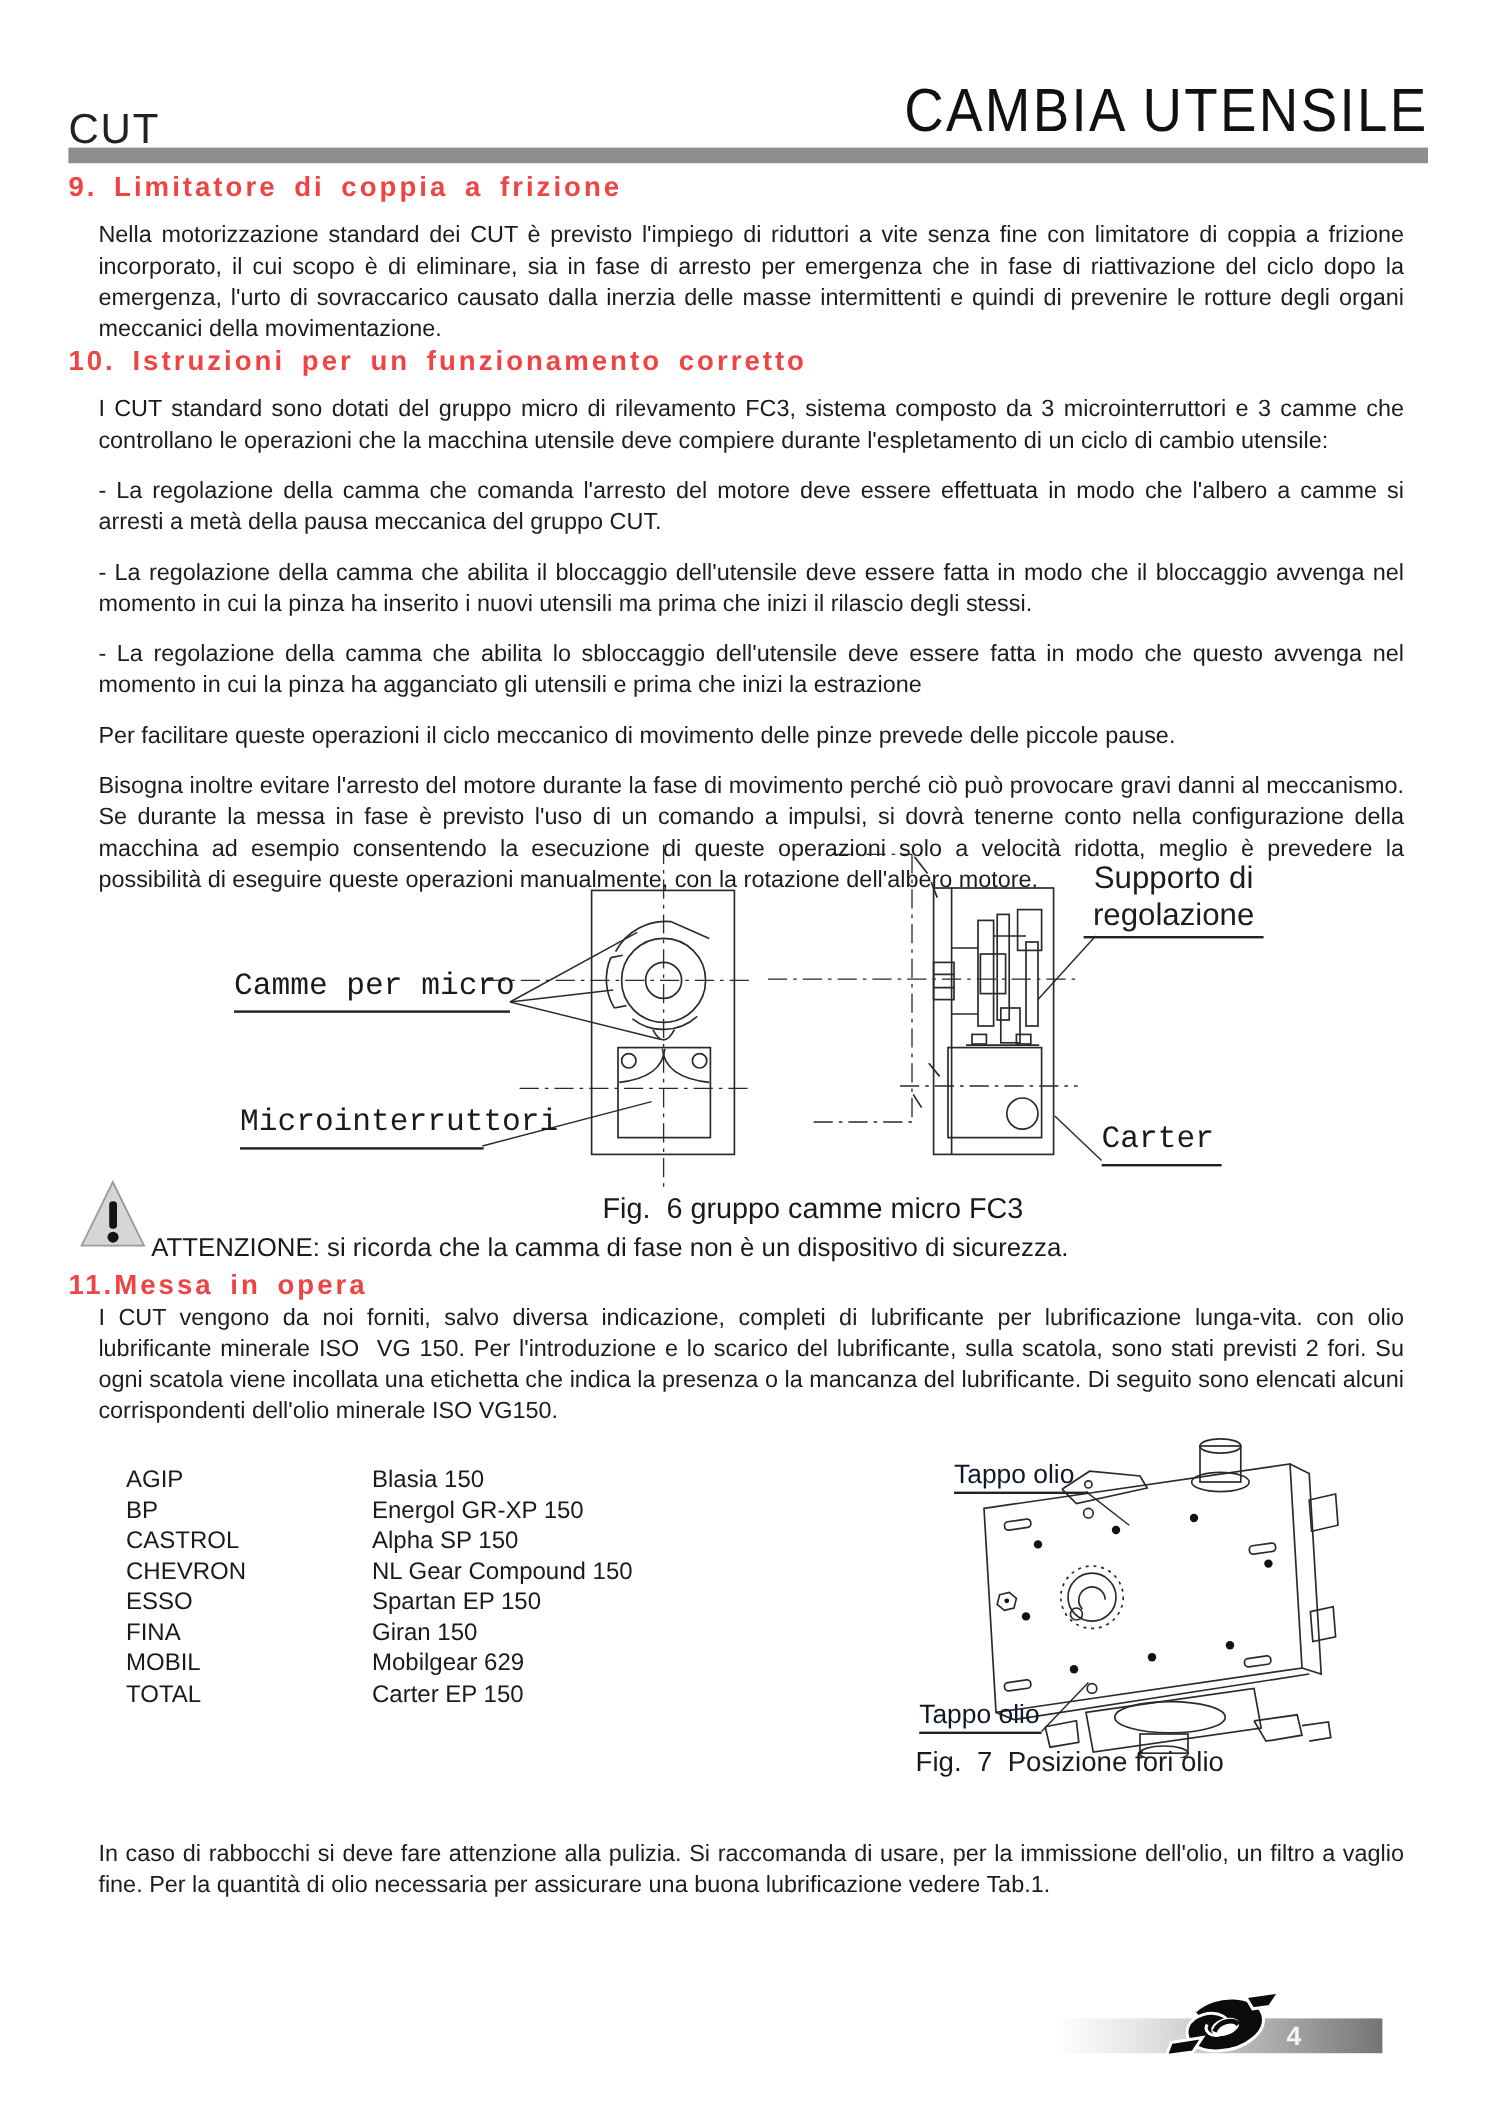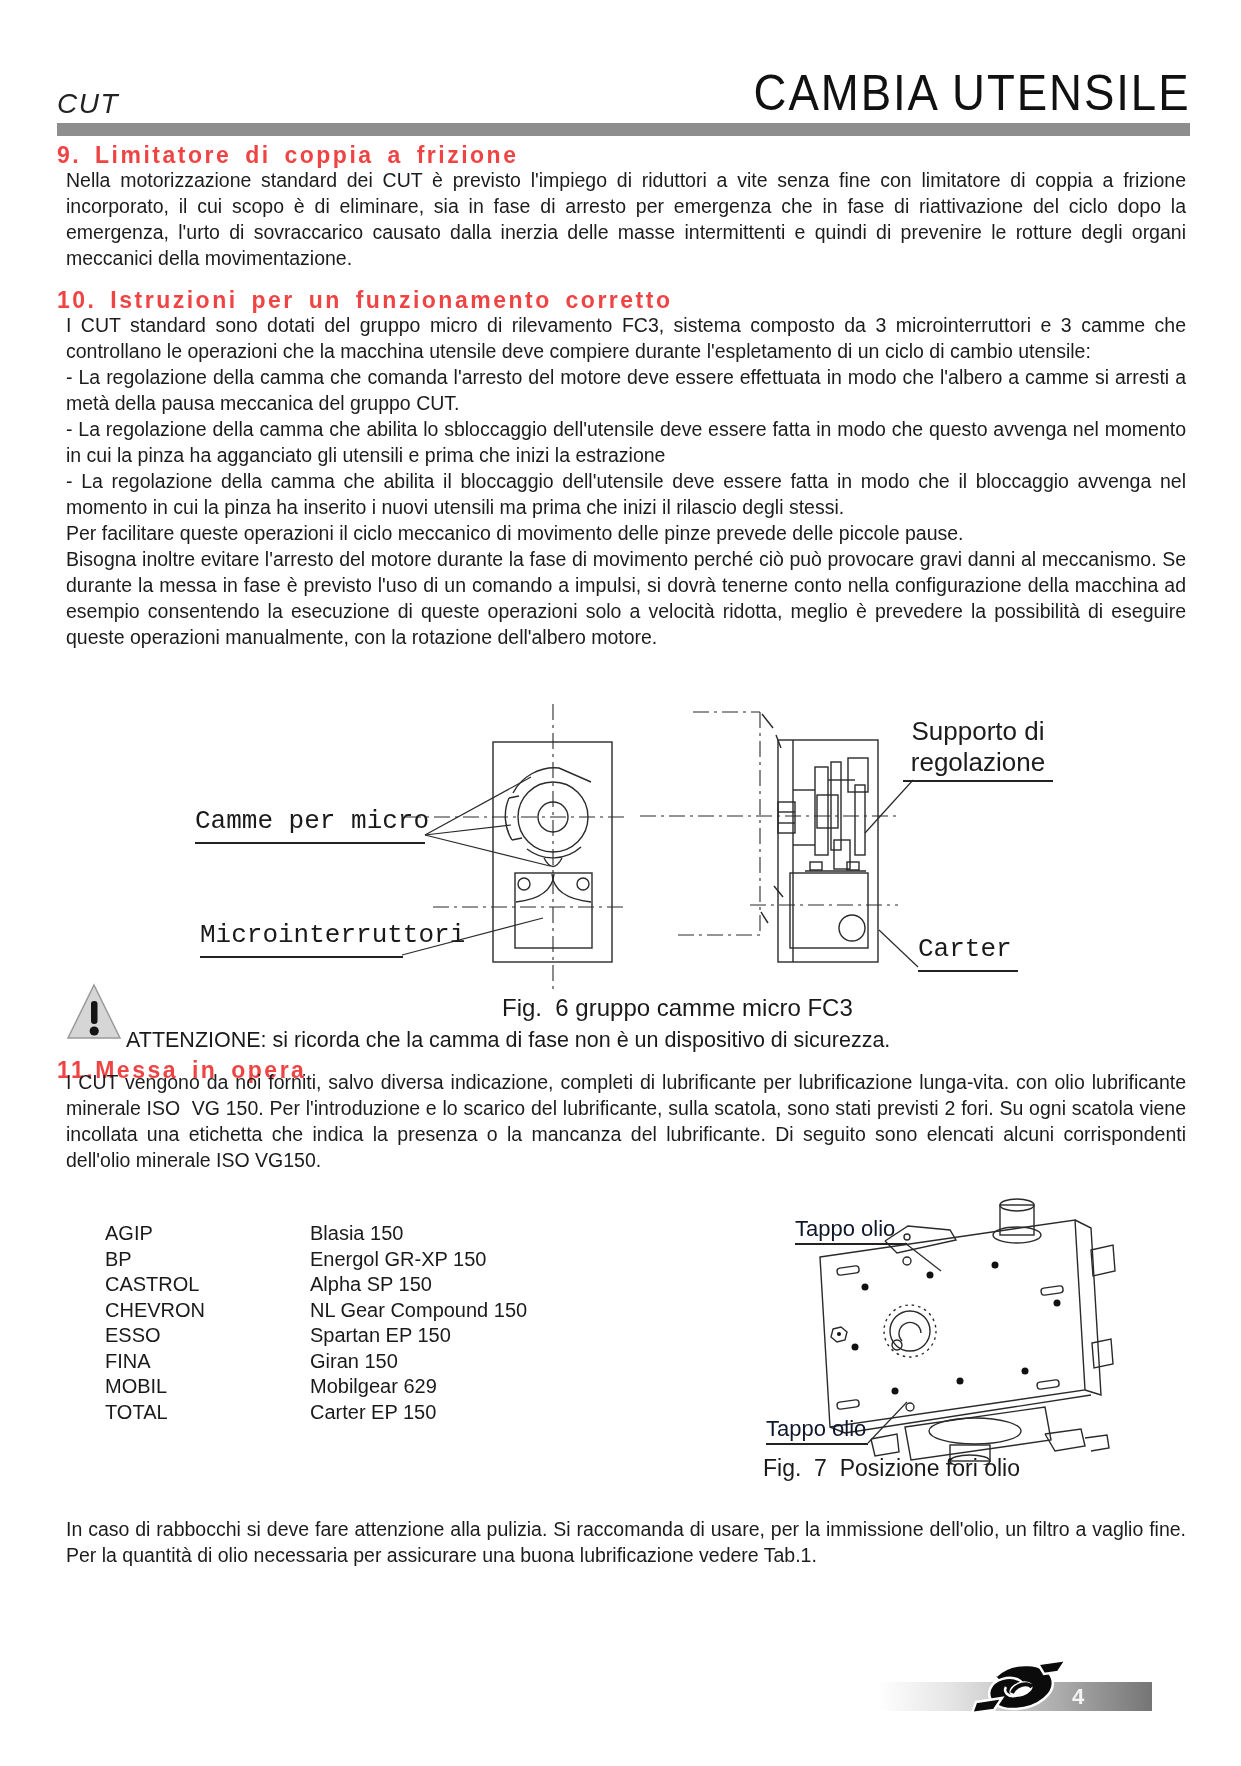--- a/index.html
+++ b/index.html
@@ -2,30 +2,30 @@
 <html><head>
 <meta charset="utf-8">
 <style>
   html,body{margin:0;padding:0;}
   body{
     width:1241px;height:1766px;position:relative;background:#ffffff;
     font-family:"Liberation Sans",sans-serif;color:#1c1c1c;overflow:hidden;
   }
   .abs{position:absolute;}
   
-  .product-code{left:57px;top:88px;font-size:28px;letter-spacing:1.5px;color:#222;font-style:italic;}
+  .product-code{left:57px;top:88px;font-size:35px;letter-spacing:1.5px;color:#222;}
   .doc-title{right:51px;top:62px;font-size:47px;letter-spacing:2px;color:#111;
     transform:scale(.97,1.08);transform-origin:right top;white-space:nowrap;font-weight:400;}
   .header-rule{left:57px;right:51px;top:123px;height:13px;background:#8e8e8e;}
   
   .sec-heading{left:57px;font-size:23px;font-weight:700;color:#ef4444;
     letter-spacing:2.5px;word-spacing:5px;white-space:nowrap;}
   
   .para{left:66px;right:55px;text-align:justify;font-size:19.5px;line-height:26px;color:#1c1c1c;}
-  .para p{margin:0;}
+  .para p{margin:16px;}
   
   .fig-label{font-size:26px;color:#1a1a1a;border-bottom:2px solid #222;padding-bottom:6px;white-space:nowrap;font-family:Liberation Mono, monospace;}
   .fig-label-sm{font-size:22px;color:#0f172a;border-bottom:2px solid #222;padding-bottom:1px;white-space:nowrap;}
   .fig-caption{font-size:24px;color:#1a1a1a;white-space:nowrap;}
   
   .warning-text{left:126px;top:1028px;font-size:21.5px;color:#1a1a1a;white-space:nowrap;}
   
   .oil-table{left:105px;top:1221px;font-size:20px;line-height:25.5px;color:#1a1a1a;}
   .oil-row .brand{display:inline-block;width:205px;}
   
@@ -47,22 +47,22 @@
 
 <div class="abs sec-heading" style="top:142px;">9. Limitatore di coppia a frizione</div>
 <div class="abs para" style="top:167px;">
   <p>Nella motorizzazione standard dei CUT è previsto l'impiego di riduttori a vite senza fine con limitatore di coppia a frizione incorporato, il cui scopo è di eliminare, sia in fase di arresto per emergenza che in fase di riattivazione del ciclo dopo la emergenza, l'urto di sovraccarico causato dalla inerzia delle masse intermittenti e quindi di prevenire le rotture degli organi meccanici della movimentazione.</p>
 </div>
 
 <div class="abs sec-heading" style="top:287px;">10. Istruzioni per un funzionamento corretto</div>
 <div class="abs para" style="top:312px;">
   <p>I CUT standard sono dotati del gruppo micro di rilevamento FC3, sistema composto da 3 microinterruttori e 3 camme che controllano le operazioni che la macchina utensile deve compiere durante l'espletamento di un ciclo di cambio utensile:</p>
   <p>- La regolazione della camma che comanda l'arresto del motore deve essere effettuata in modo che l'albero a camme si arresti a metà della pausa meccanica del gruppo CUT.</p>
+  <p>- La regolazione della camma che abilita il bloccaggio dell'utensile deve essere fatta in modo che il bloccaggio avvenga nel momento in cui la pinza ha inserito i nuovi utensili ma prima che inizi il rilascio degli stessi.</p>
   <p>- La regolazione della camma che abilita lo sbloccaggio dell'utensile deve essere fatta in modo che questo avvenga nel momento in cui la pinza ha agganciato gli utensili e prima che inizi la estrazione</p>
-  <p>- La regolazione della camma che abilita il bloccaggio dell'utensile deve essere fatta in modo che il bloccaggio avvenga nel momento in cui la pinza ha inserito i nuovi utensili ma prima che inizi il rilascio degli stessi.</p>
   <p>Per facilitare queste operazioni il ciclo meccanico di movimento delle pinze prevede delle piccole pause.</p>
   <p>Bisogna inoltre evitare l'arresto del motore durante la fase di movimento perché ciò può provocare gravi danni al meccanismo. Se durante la messa in fase è previsto l'uso di un comando a impulsi, si dovrà tenerne conto nella configurazione della macchina ad esempio consentendo la esecuzione di queste operazioni solo a velocità ridotta, meglio è prevedere la possibilità di eseguire queste operazioni manualmente, con la rotazione dell'albero motore.</p>
 </div>
 
 <svg class="abs" style="left:150px;top:688px;" width="950" height="312" viewBox="0 0 950 312">
 
   <g>
     <line class="dashdot" x1="403" y1="16" x2="403" y2="302"></line>
     <line class="dashdot" x1="255" y1="129" x2="478" y2="129"></line>
     <rect class="draw" x="343" y="54" width="119" height="220"></rect>

